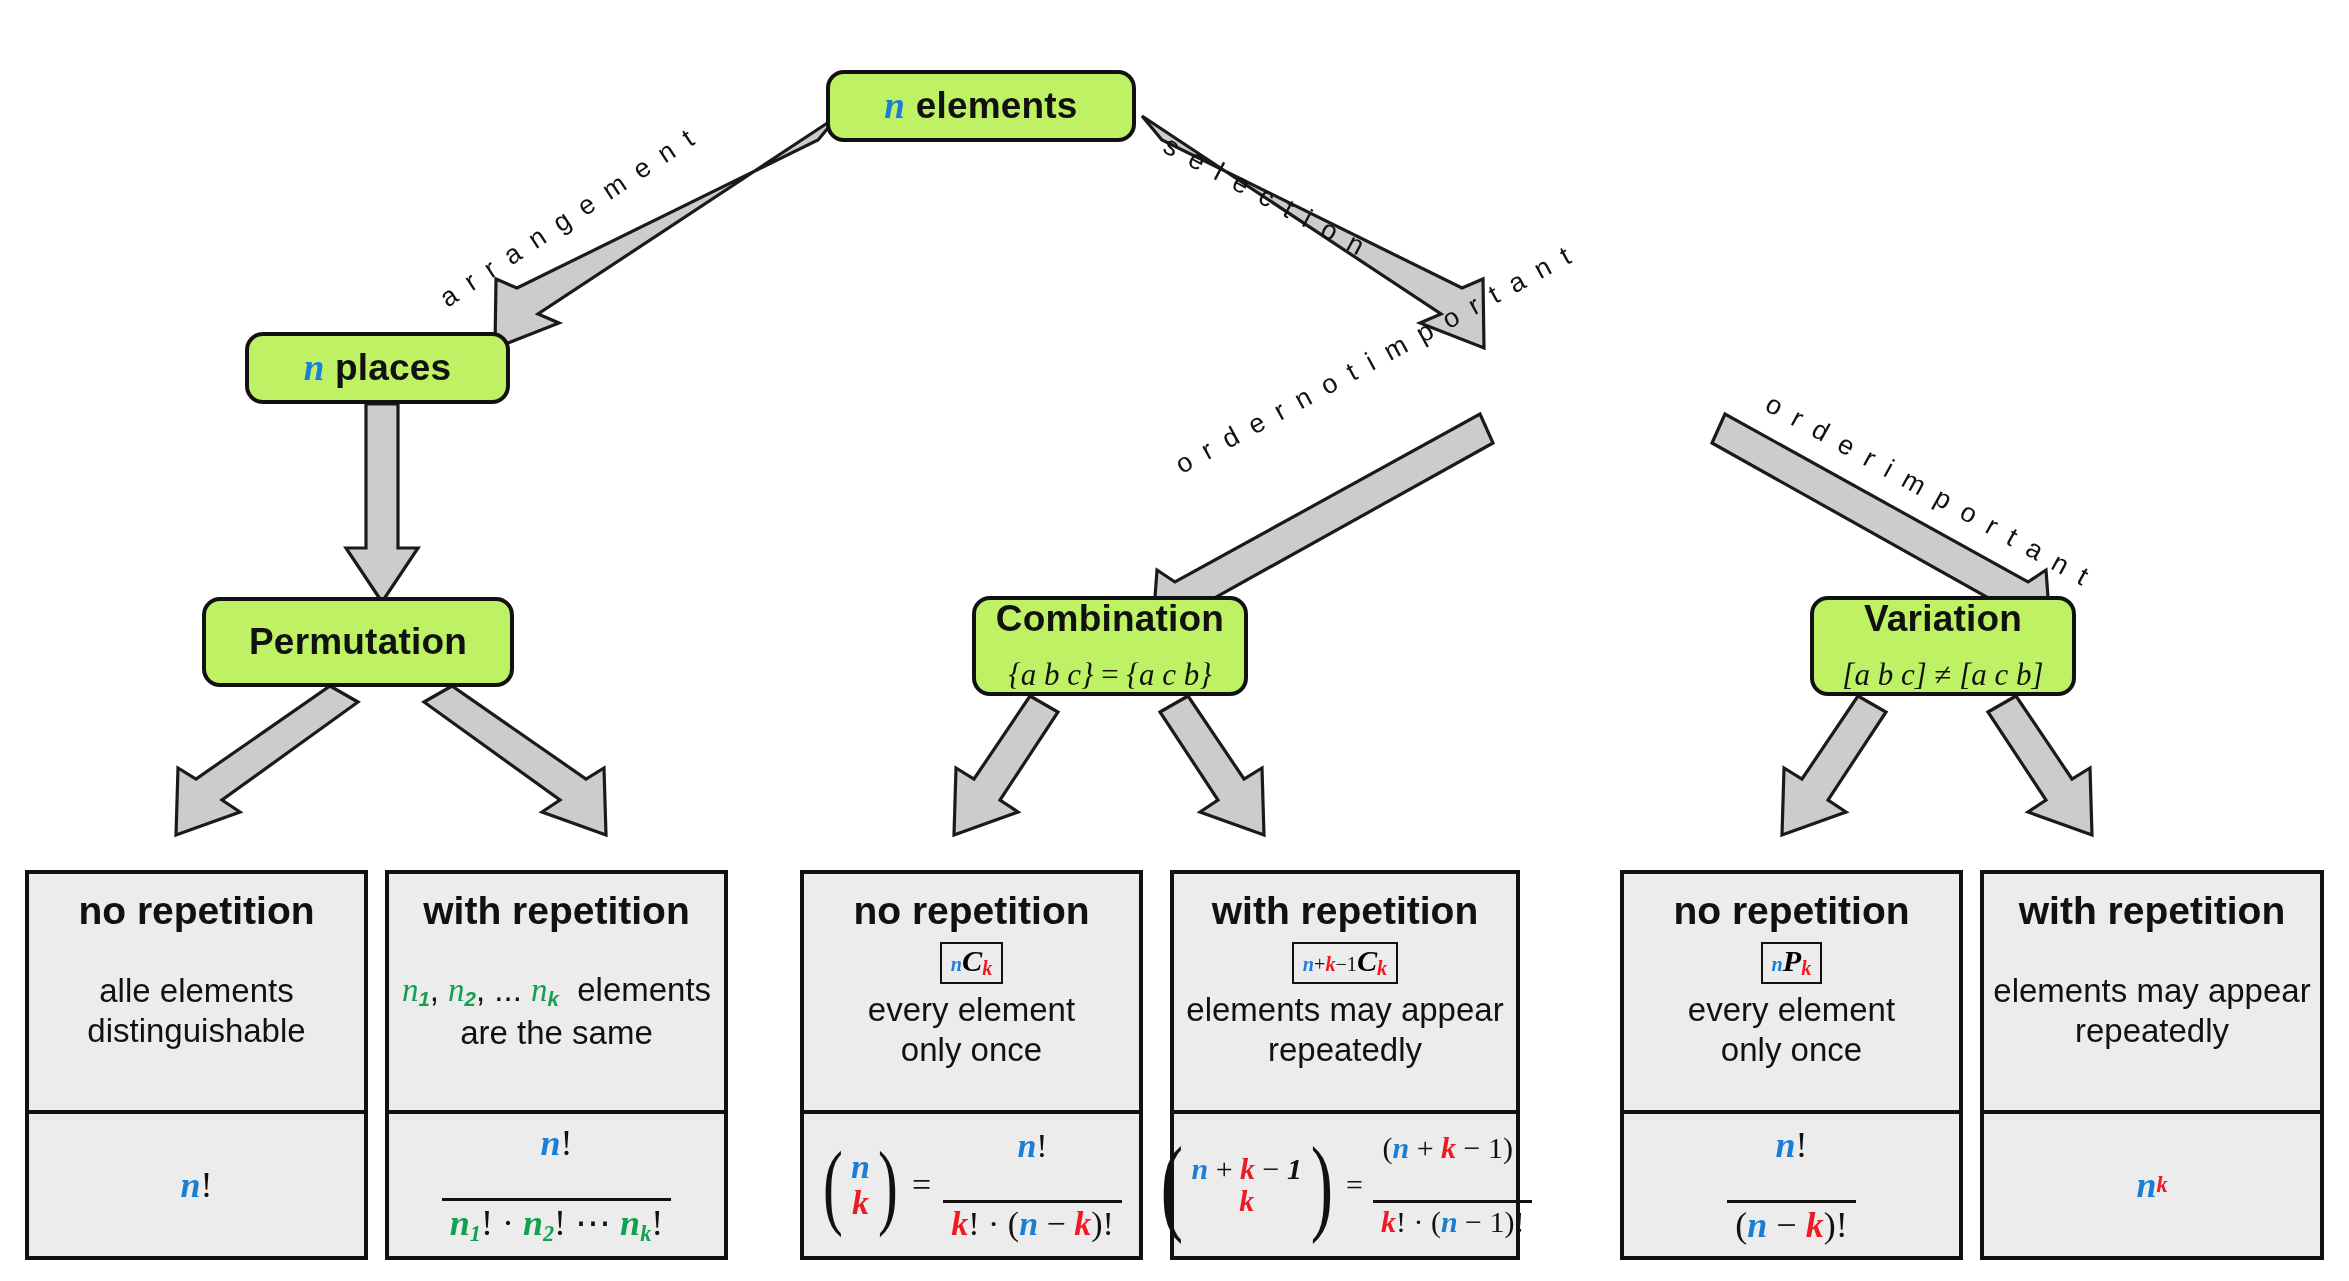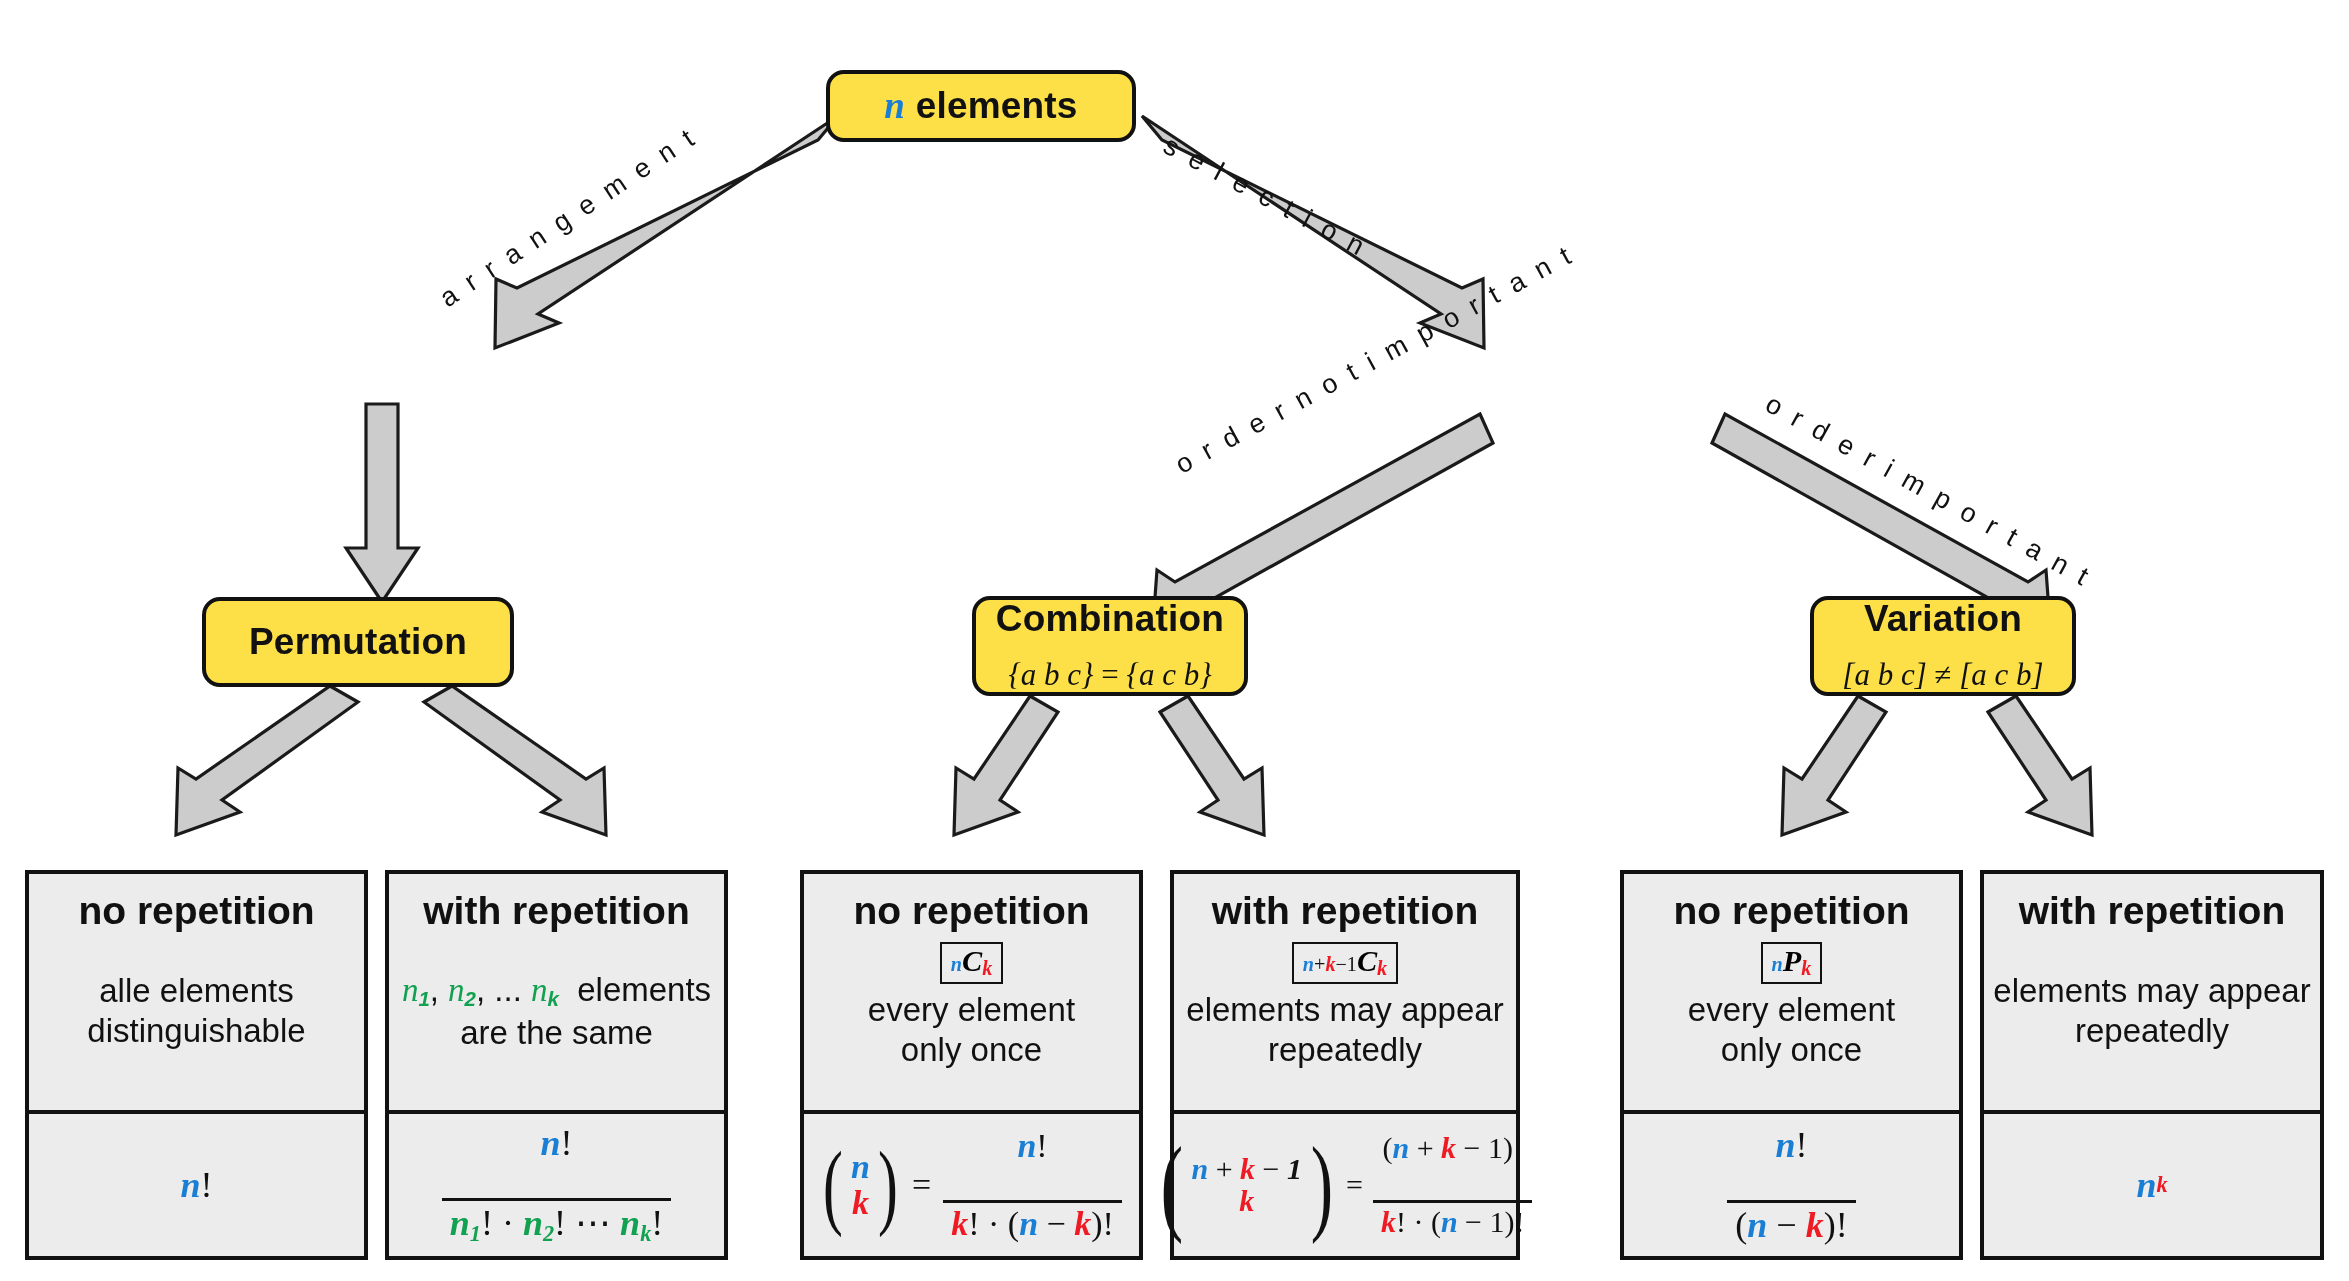--- a/index.html
+++ b/index.html
@@ -7,21 +7,21 @@
     font-family:"Liberation Sans", sans-serif;
     width:2349px;height:1281px;position:relative;overflow:hidden;
     -webkit-font-smoothing:antialiased;
   }
   #stage{position:absolute;left:0;top:0;width:2349px;height:1281px;}
   svg.arrows{position:absolute;left:0;top:0;width:2349px;height:1281px;pointer-events:none;}
 
   
   .node{
     position:absolute;
-    background:#fde047;
+    background:#bef264;
     border:4px solid #111111;
     border-radius:18px;
     box-sizing:border-box;
     display:flex;flex-direction:column;
     align-items:center;justify-content:center;
     text-align:center;
     z-index:5;
   }
   .node .title{
     font-weight:bold;font-size:37px;color:#111;letter-spacing:.2px;line-height:1.05;
@@ -174,20 +174,26 @@
 
   <div class="elabel" style="left:1760px;top:400px;transform:rotate(29deg) translate(0,-50%);">o r d e r  i m p o r t a n t</div>
 
   <div class="node" style="left:826px;top:70px;width:310px;height:72px;">
     <div class="title">
       <span class="m blue">n</span>
       <span>elements</span>
     </div>
   </div>
 
+  <div class="node" style="left:245px;top:332px;width:265px;height:72px;">
+    <div class="title">
+      <span class="m blue">n</span>
+      <span>places</span>
+    </div>
+  </div>
 
 
   <div class="node" style="left:202px;top:597px;width:312px;height:90px;">
     <div class="title">Permutation</div>
   </div>
 
   <div class="node" style="left:972px;top:596px;width:276px;height:100px;">
     <div class="title">Combination</div>
     <div class="sub">
       <span>{a b c}</span>

